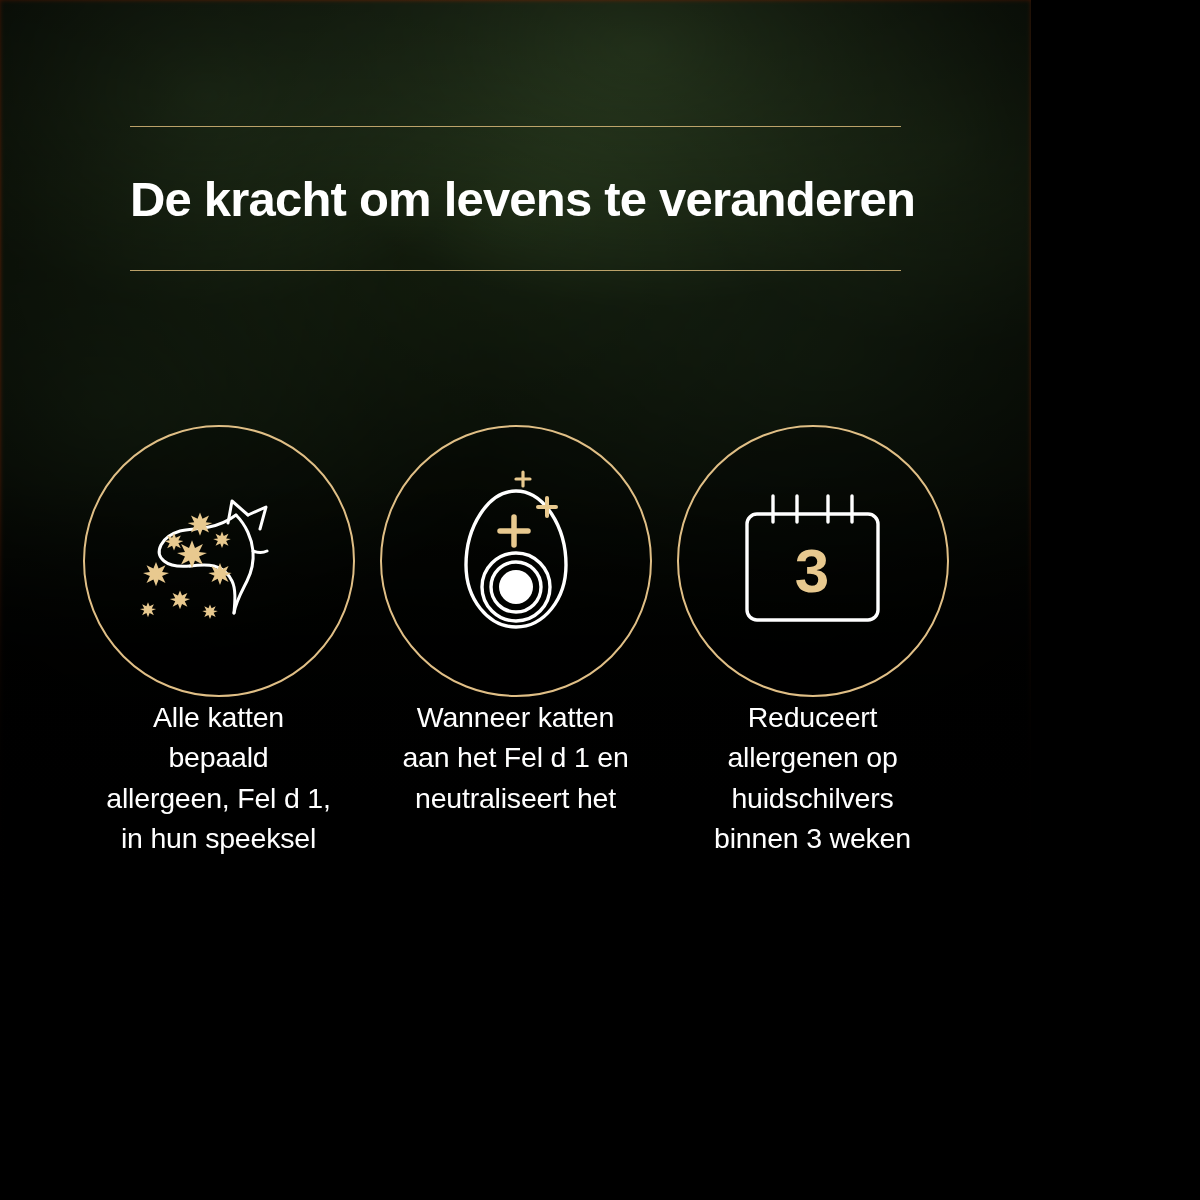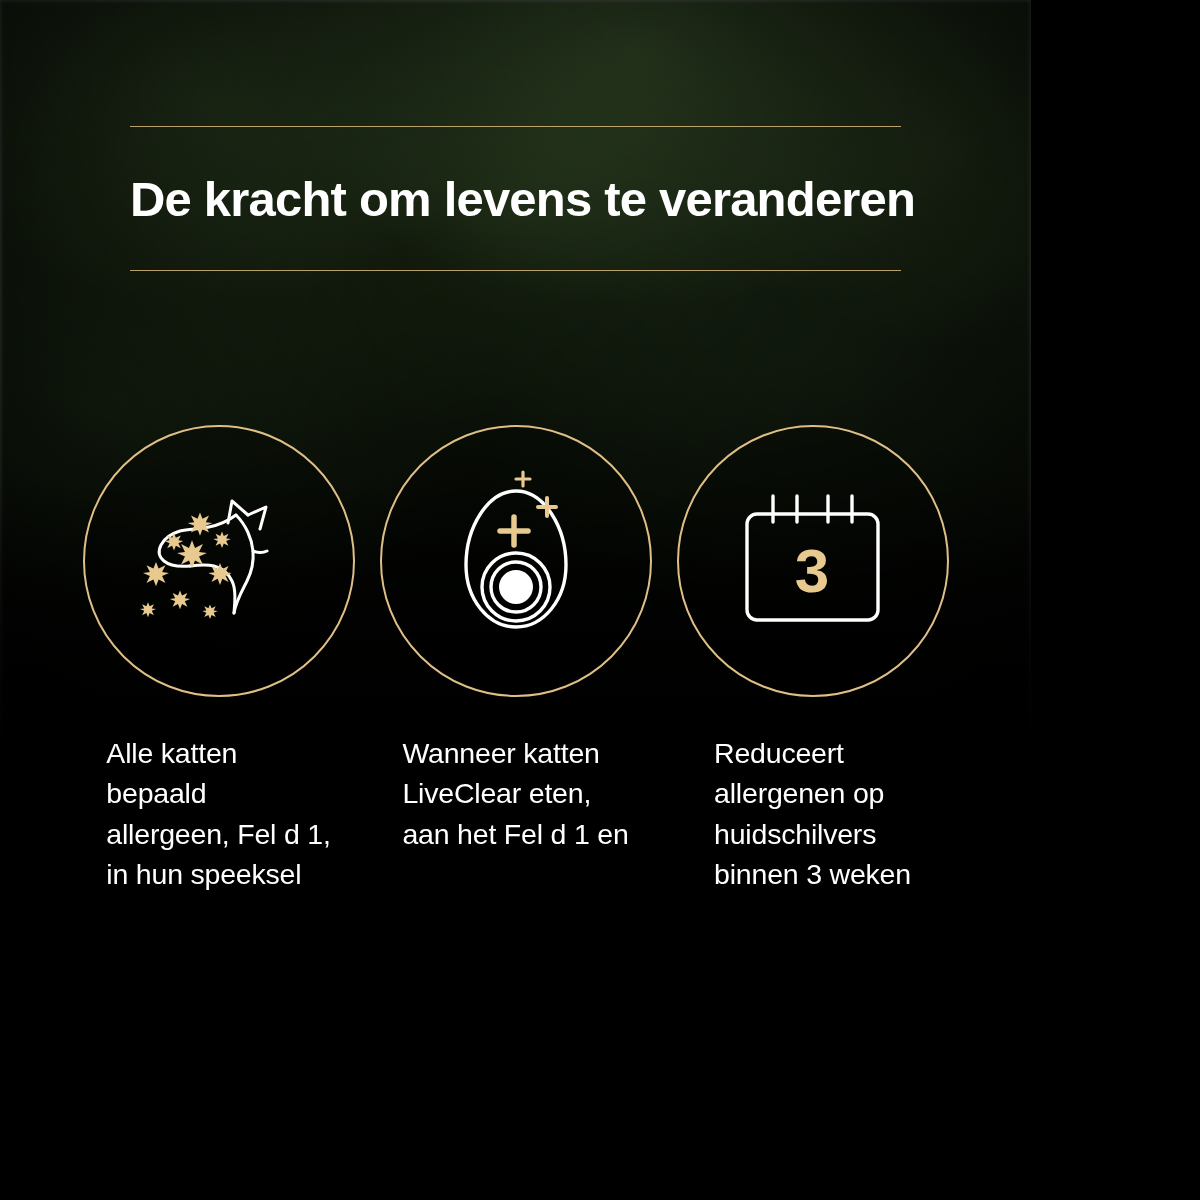--- a/index.html
+++ b/index.html
@@ -11,21 +11,21 @@
     height: 1200px;
     overflow: hidden;
     font-family: "Liberation Sans", sans-serif;
     background: #000;
   }
 
   .poster {
     position: relative;
     width: 1031px;
     height: 1200px;
-    background: #737373;
+    background: #c2410c;
     overflow: hidden;
   }
 
   
   .bg-layer {
     position: absolute;
     inset: 0;
     background:
       radial-gradient(ellipse 420px 300px at 20% 8%,  rgba(44,64,34,0.95) 0%, rgba(20,30,16,0.0) 70%),
       radial-gradient(ellipse 520px 360px at 62% 4%,  rgba(58,82,44,0.9) 0%, rgba(20,30,16,0.0) 72%),
@@ -95,22 +95,21 @@
     height: 272px;
     border-radius: 50%;
     border: 2px solid #e0bf86;
     display: flex;
     align-items: center;
     justify-content: center;
     box-sizing: border-box;
     background: rgba(0,0,0,0.25);
   }
   .caption {
-    margin-top: 36px;
-    text-align: left;
+    text-align: center;
     color: #ffffff;
     font-size: 28.5px;
     line-height: 1.42;
     letter-spacing: -0.2px;
   }
   .caption .ln { display: block; white-space: nowrap; }
 </style>
 </head>
 <body>
 
@@ -196,22 +195,22 @@
               <path d="M121 29 V47"></path>
             </g>
             <g stroke="#e8c98f" stroke-width="3.2" stroke-linecap="round">
               <path d="M90 10 H104"></path>
               <path d="M97 3 V17"></path>
             </g>
           </svg>
         </div>
         <div class="caption">
           <span class="ln">Wanneer katten</span>
-          <span class="ln">LiveClear eten,</span>
           <span class="ln">aan het Fel d 1 en</span>
+          <span class="ln">neutraliseert het</span>
         </div>
       </div>
 
       <div class="col">
         <div class="circle">
           <svg width="175" height="170" viewBox="0 0 175 170">
             <g fill="none" stroke="#ffffff" stroke-width="3.4" stroke-linecap="round" stroke-linejoin="round">
               <rect x="22" y="38" width="131" height="106" rx="10"></rect>
               <path d="M48 20 V46"></path>
               <path d="M72 20 V46"></path>

